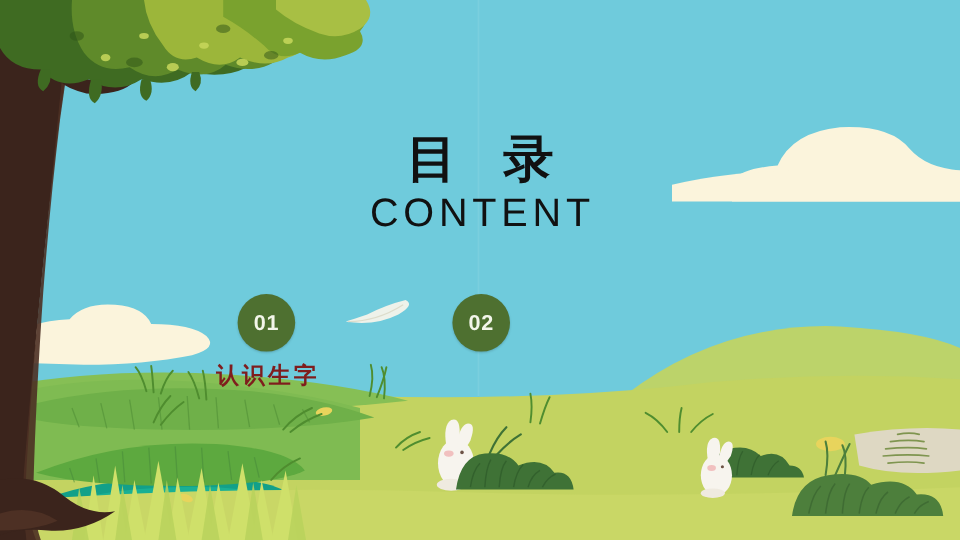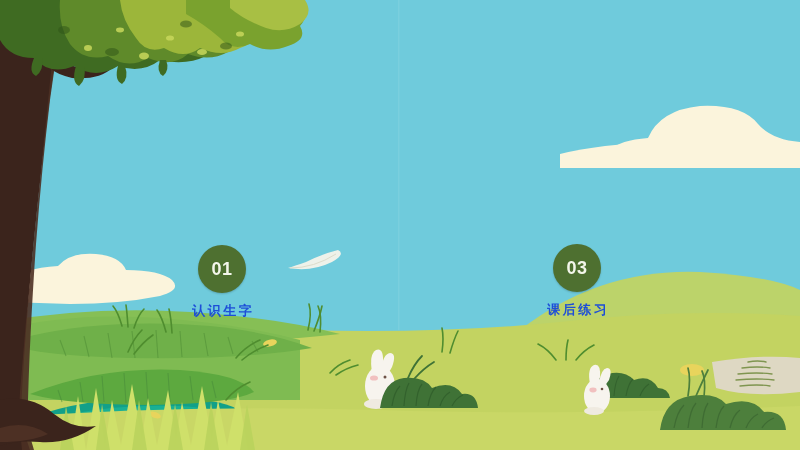--- a/index.html
+++ b/index.html
@@ -39,21 +39,21 @@
     background:#4e7030;margin:0 auto;
     display:flex;align-items:center;justify-content:center;
     box-shadow:0 1px 2px rgba(0,0,0,.18);
   }
   .badge span{
     color:#f3f6ea;font-size:18px;font-weight:bold;
     letter-spacing:.5px;line-height:1;
     font-family:"Liberation Sans",sans-serif;
   }
   .item-label{
-    margin-top:11px;font-size:13px;font-weight:bold;color:#1d4ed8;
+    margin-top:11px;font-size:19px;font-weight:bold;color:#7f1d1d;
     letter-spacing:2.5px;line-height:1;
     font-family:"DejaVu Sans","Liberation Sans",sans-serif;
     text-indent:2.5px;
   }
   #item-1{left:142px;top:245px;}
   #item-2{left:321px;top:245px;}
   #item-3{left:497px;top:244px;}
 </style>
 </head>
 <body>
@@ -287,31 +287,32 @@
         <path d="M34 58 q-6 14 2 18 q8 -6 6 -18 Z"></path>
         <path d="M76 66 q-5 16 3 20 q8 -7 5 -20 Z"></path>
         <path d="M118 66 q-4 14 4 18 q7 -6 3 -18 Z"></path>
         <path d="M160 60 q-4 12 3 16 q7 -6 3 -16 Z"></path>
       </g>
     </g>
 
     <rect x="398" y="0" width="1.5" height="330" fill="#ffffff" opacity=".08"></rect>
   </svg>
 
+  <div id="title-block">
+    <div id="title-cn">目 录</div>
+    <div id="title-en">CONTENT</div>
+  </div>
 
   <div class="item" id="item-1">
     <div class="badge">
       <span>01</span>
     </div>
     <div class="item-label">认识生字</div>
   </div>
 
   <div class="item" id="item-2">
+    <div class="badge">
+      <span>02</span>
+    </div>
   </div>
 
-  <div class="item" id="item-3">
-    <div class="badge">
-      <span>03</span>
-    </div>
-    <div class="item-label">课后练习</div>
-  </div>
 
 </div>
 
 </body></html>

